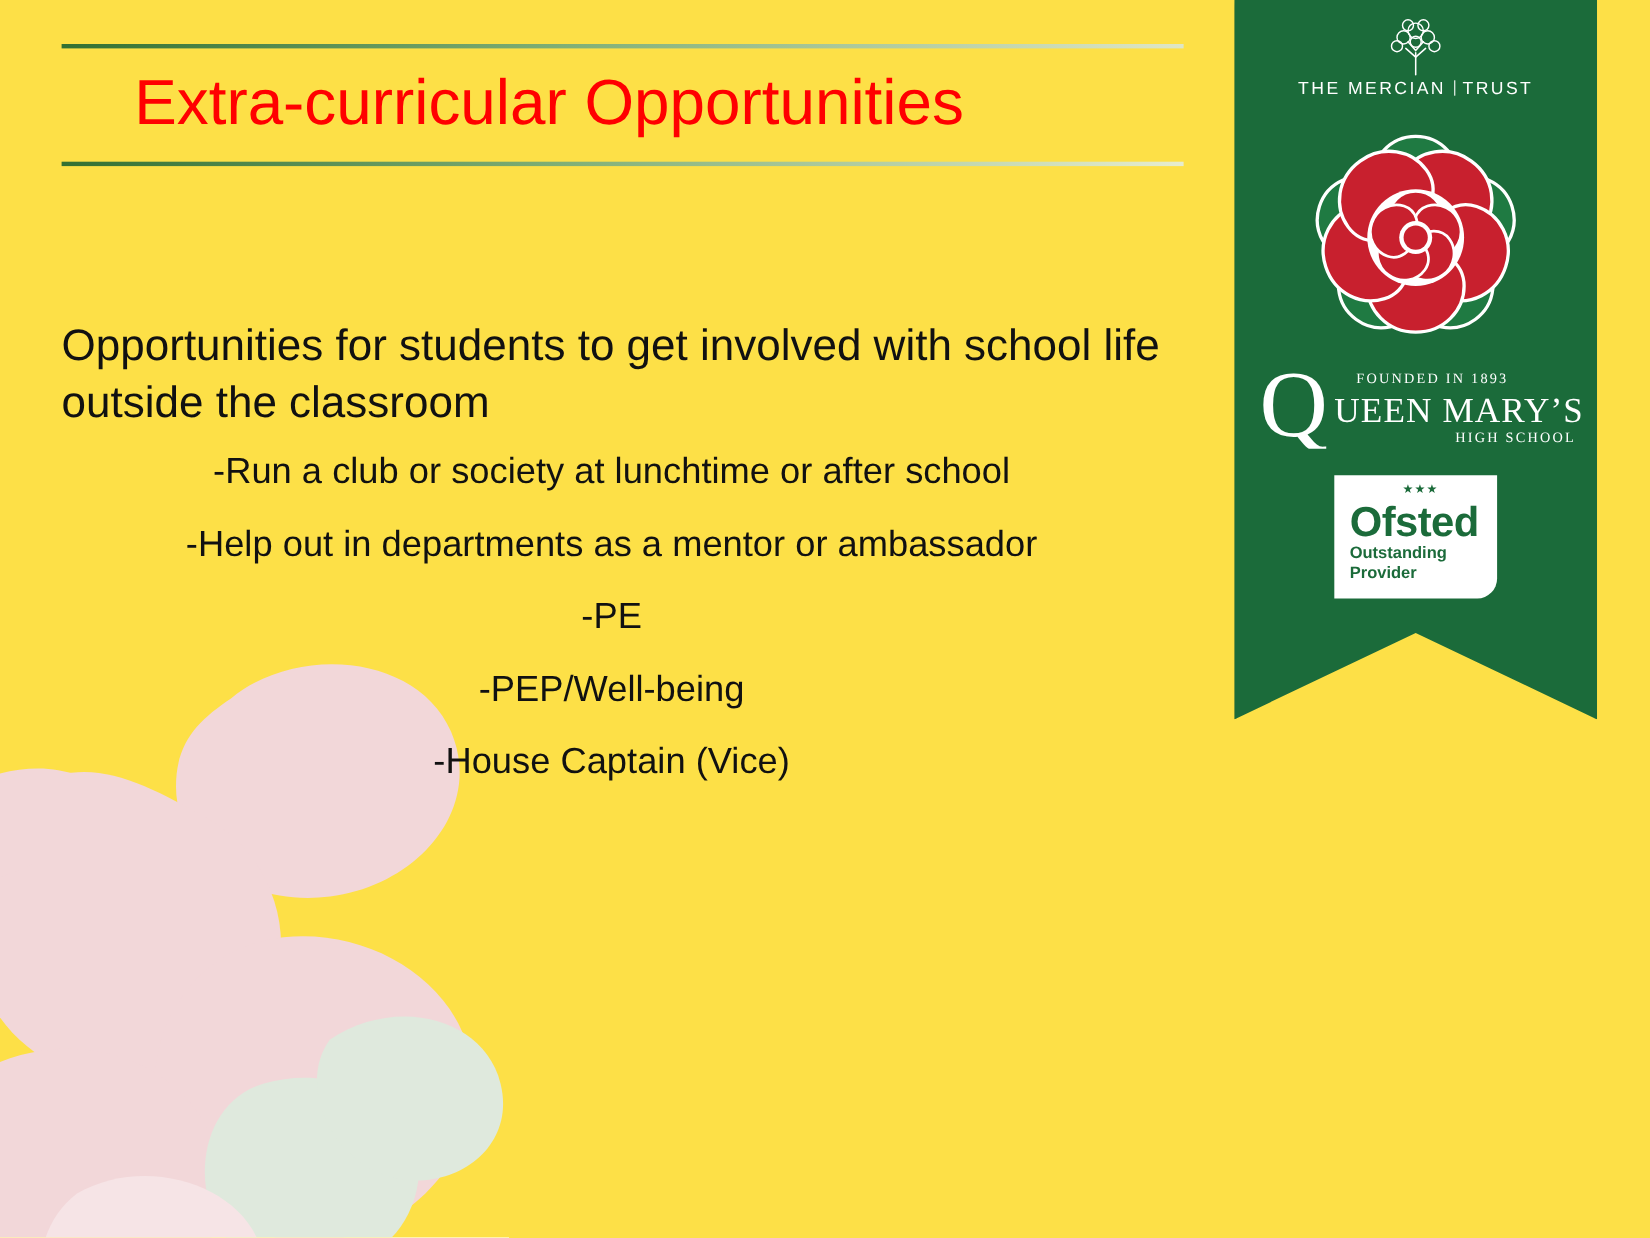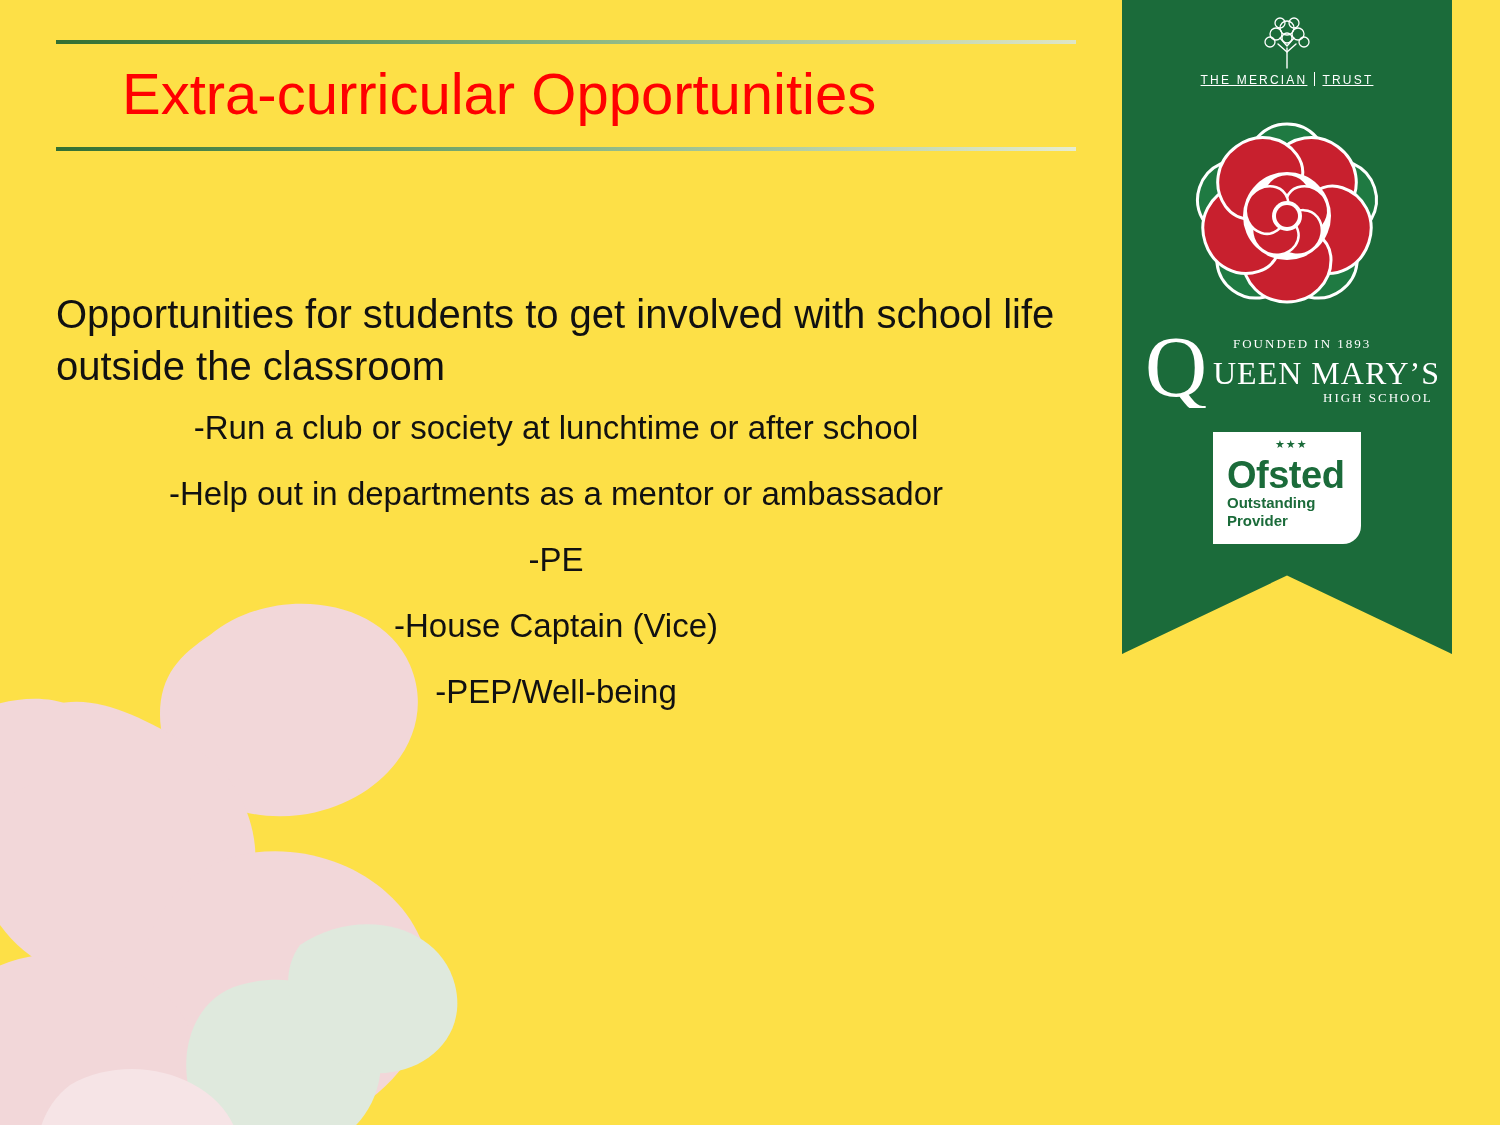--- a/index.html
+++ b/index.html
@@ -98,23 +98,22 @@
     position: absolute;
     top: 14px;
     left: 0;
     right: 0;
     text-align: center;
     color: #ffffff;
   }
   .trust-tree { display: block; margin: 0 auto; }
   .trust-words {
     margin-top: 2px;
-    font-size: 12px;
+    font-size: 16px;
     letter-spacing: 2.2px;
-    text-decoration: underline;
   }
   .trust-words .bar {
     display: inline-block;
     width: 1px;
     height: 14px;
     background: #ffffff;
     vertical-align: -2px;
     margin: 0 7px;
   }
 
@@ -203,22 +202,22 @@
     <div class="title-rule"></div>
     <div class="title-text">Extra-curricular Opportunities</div>
     <div class="title-rule bottom"></div>
   </div>
 
   <div class="body-block">
     <p class="lead">Opportunities for students to get involved with school life outside the classroom</p>
     <p class="bullet">-Run a club or society at lunchtime or after school</p>
     <p class="bullet">-Help out in departments as a mentor or ambassador</p>
     <p class="bullet">-PE</p>
+    <p class="bullet">-PEP/Well-being</p>
     <p class="bullet">-House Captain (Vice)</p>
-    <p class="bullet">-PEP/Well-being</p>
   </div>
 
   <div class="banner">
     <div class="banner-body">
 
       <div class="trust-mark">
         <svg class="trust-tree" width="72" height="56" viewBox="0 0 72 56" aria-hidden="true">
           <g stroke="#ffffff" stroke-width="1.4" fill="none" stroke-linecap="round">
             <path d="M36 54 L36 34"></path>
             <path d="M36 38 L27 30 M36 38 L45 30 M36 32 L29 24 M36 32 L43 24"></path>

